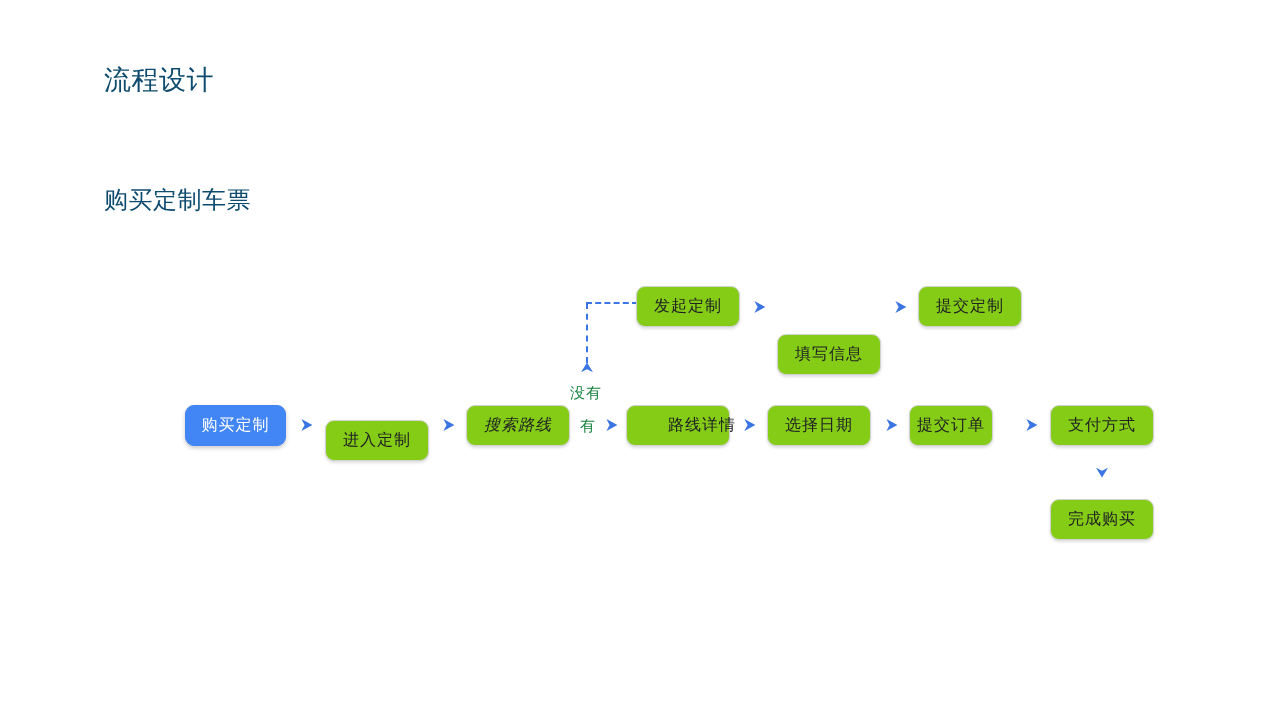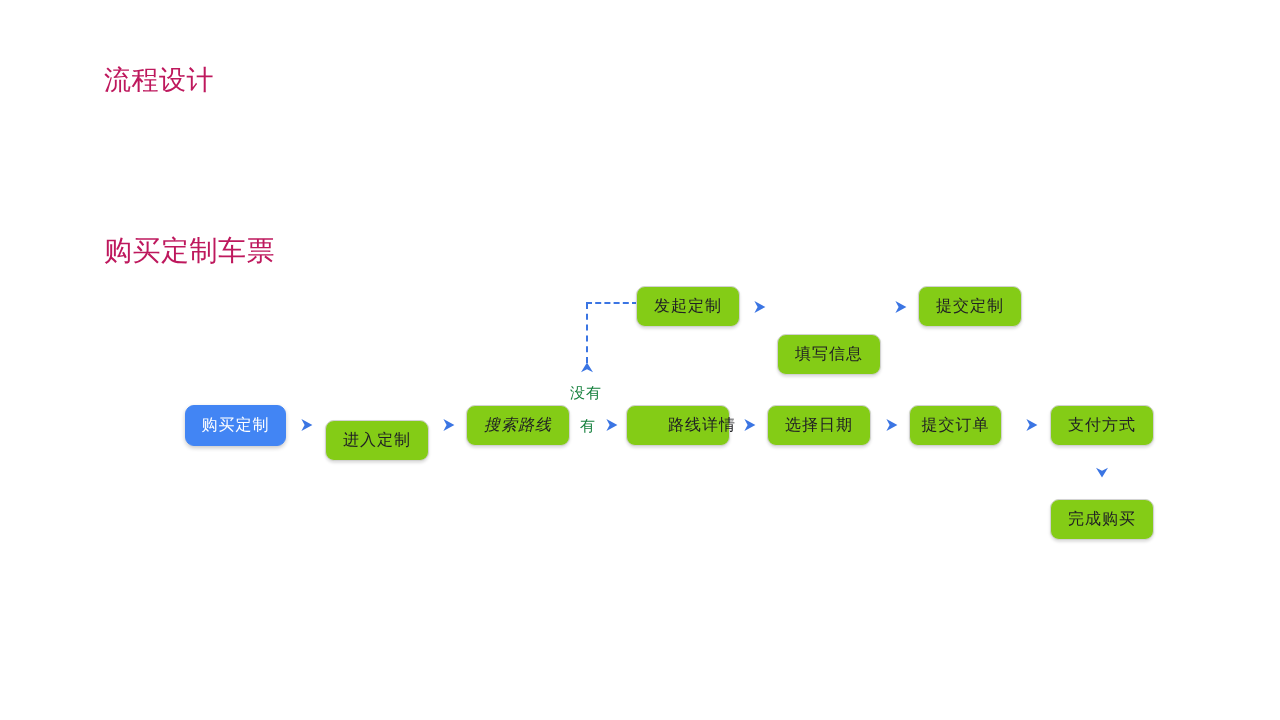--- a/index.html
+++ b/index.html
@@ -14,34 +14,33 @@
     overflow: hidden;
     font-family: "Liberation Sans", "DejaVu Sans", sans-serif;
     color: #202124;
     -webkit-font-smoothing: antialiased;
   }
 
   
   .heading {
     position: absolute;
     font-weight: 400;
-    color: #be185d;
+    color: #0c4a6e;
     letter-spacing: 0.5px;
     white-space: nowrap;
   }
   #title-main {
     left: 104px;
     top: 62px;
     font-size: 27px;
   }
   #title-sub {
     left: 104px;
     top: 184px;
-    font-size: 28px;
-    margin-top: 48px;
+    font-size: 24px;
   }
 
   
   #flow-canvas {
     position: absolute;
     left: 0;
     top: 0;
     width: 1280px;
     height: 720px;
   }
@@ -190,21 +189,21 @@
   <div class="node" style="left:767px; top:405px; width:104px;">
     <span>选择日期</span>
   </div>
 
   <div class="arrow" style="left:884px; top:417px;">
     <svg width="16" height="16" viewBox="0 0 16 16" aria-hidden="true">
       <path d="M2.4 2 L13.4 8 L2.4 14 L5.6 8 Z" fill="#3b75e3"></path>
     </svg>
   </div>
 
-  <div class="node" style="left:909px; top:405px; width:93px;justify-content:center;">
+  <div class="node" style="left:909px; top:405px; width:84px;justify-content:center;">
     <span>提交订单</span>
   </div>
 
   <div class="arrow" style="left:1024px; top:417px;">
     <svg width="16" height="16" viewBox="0 0 16 16" aria-hidden="true">
       <path d="M2.4 2 L13.4 8 L2.4 14 L5.6 8 Z" fill="#3b75e3"></path>
     </svg>
   </div>
 
   <div class="node" style="left:1050px; top:405px; width:104px;">

